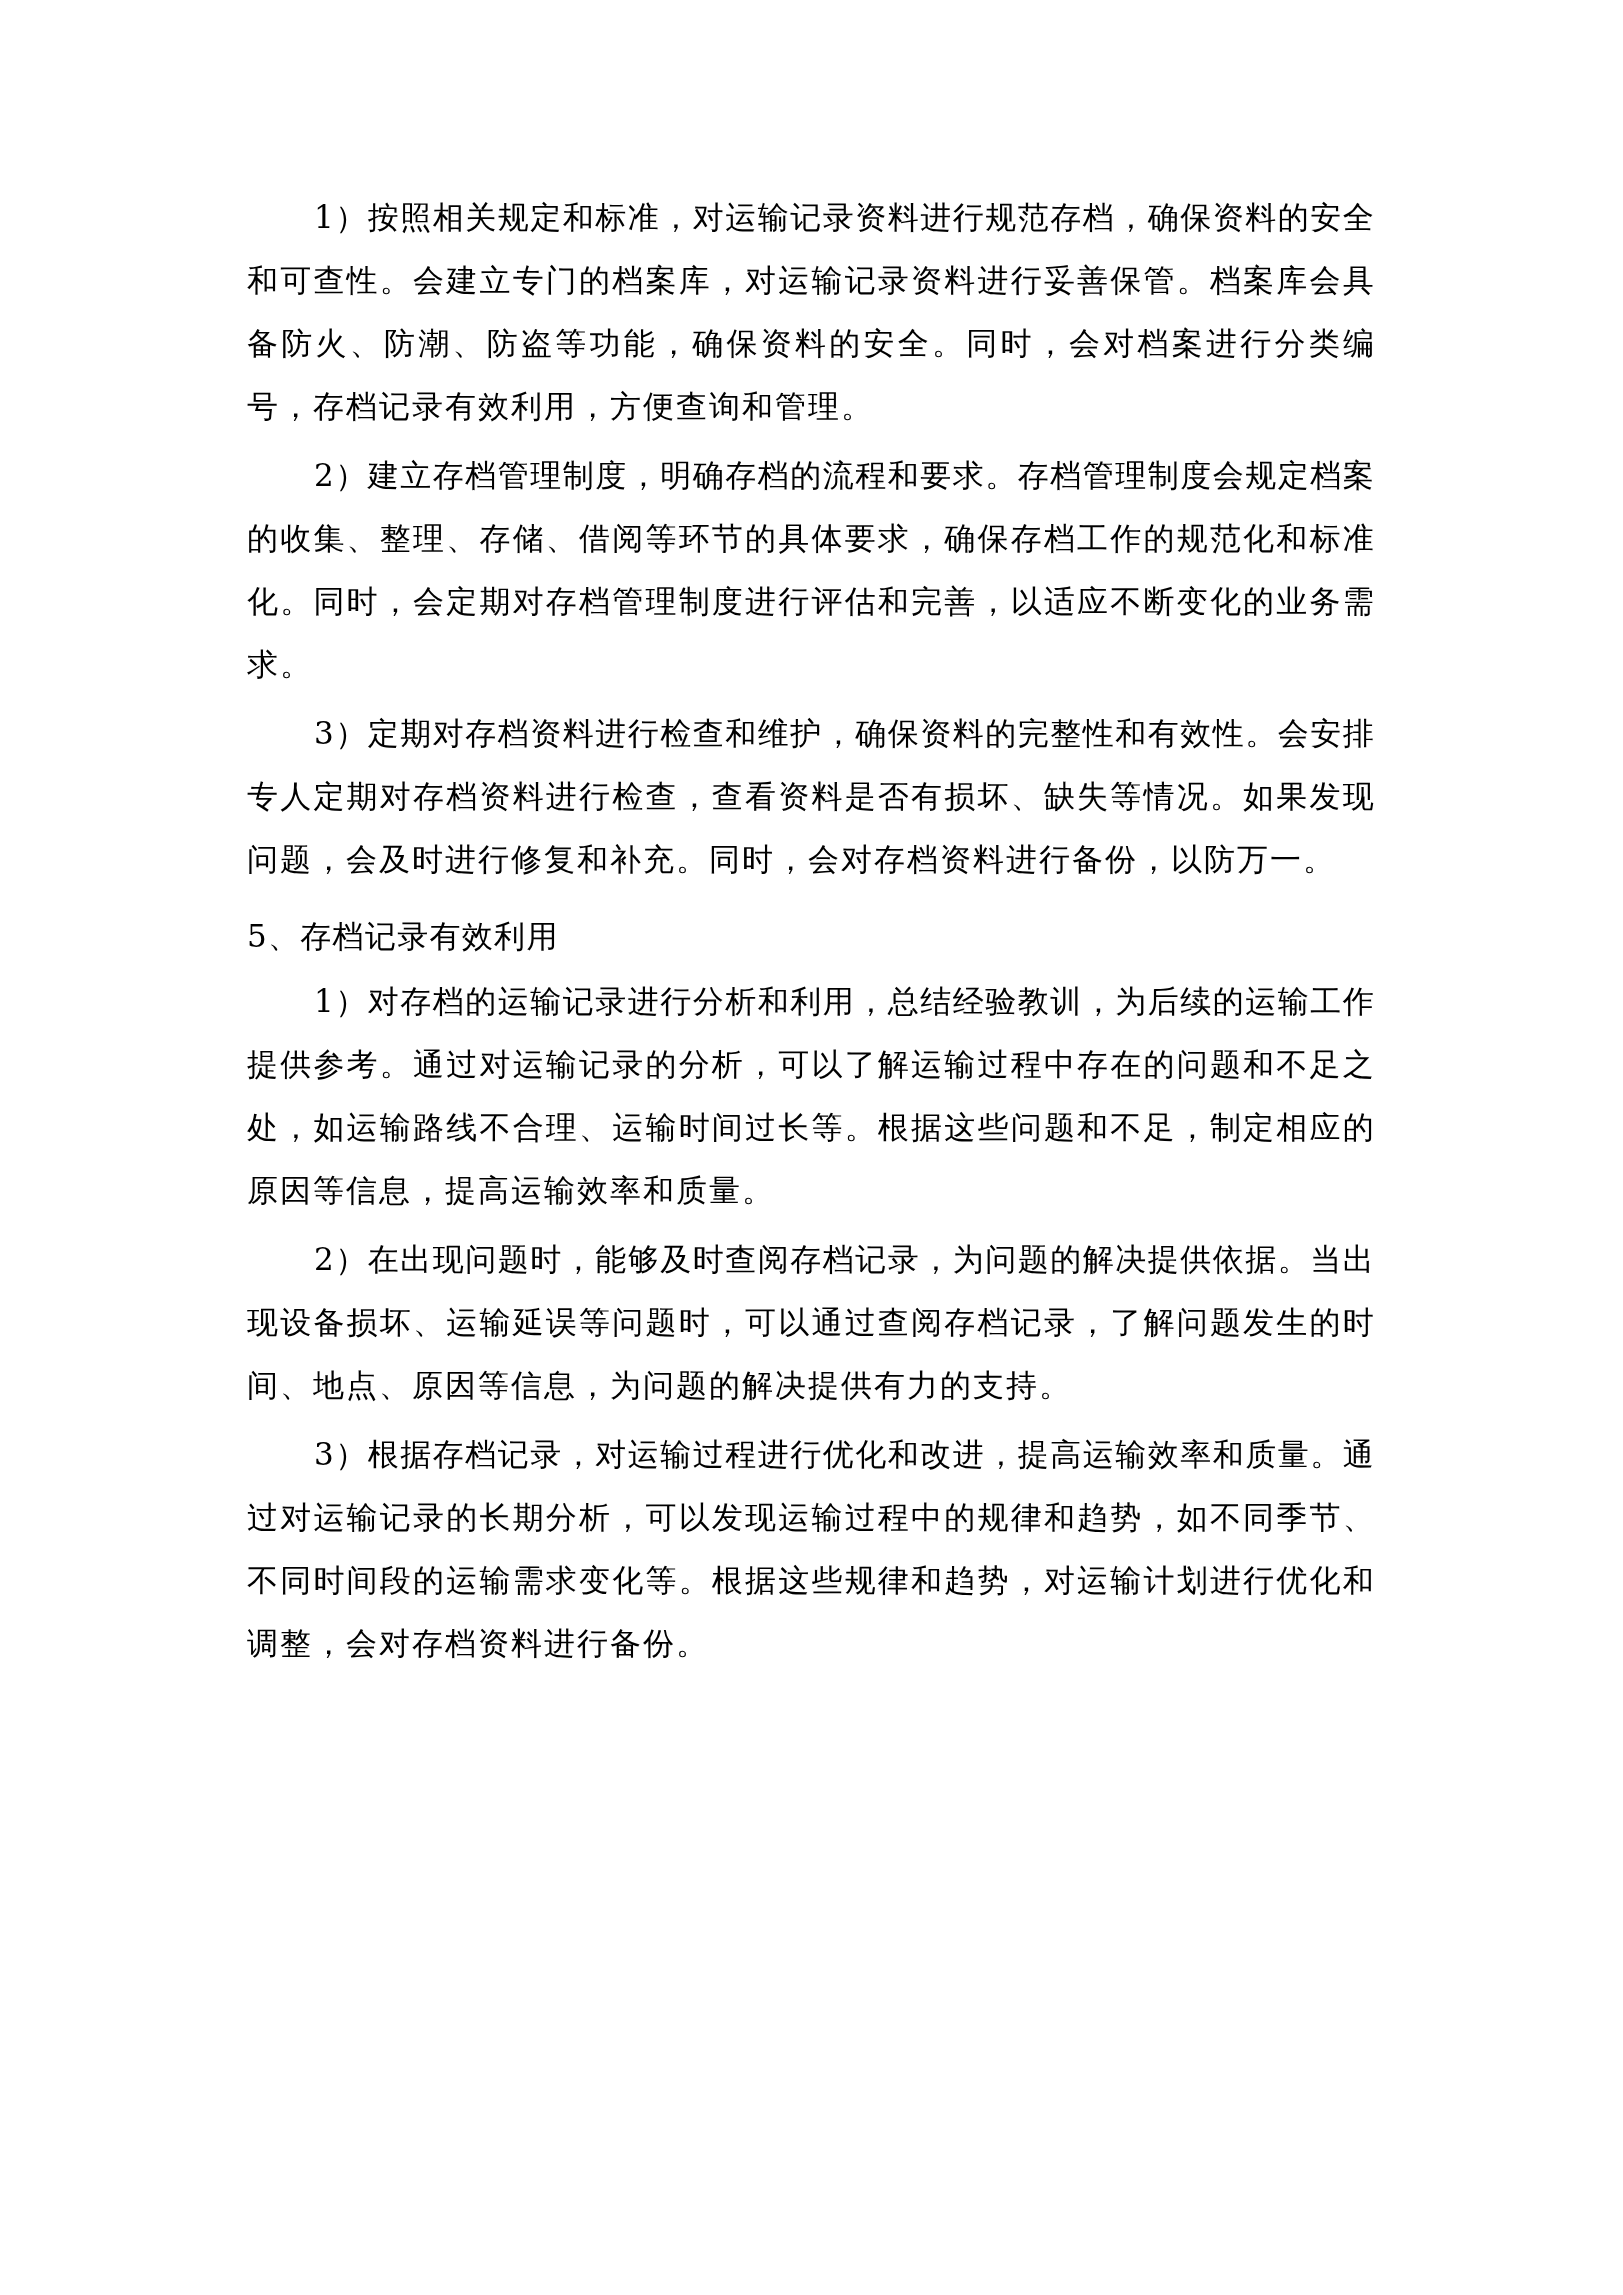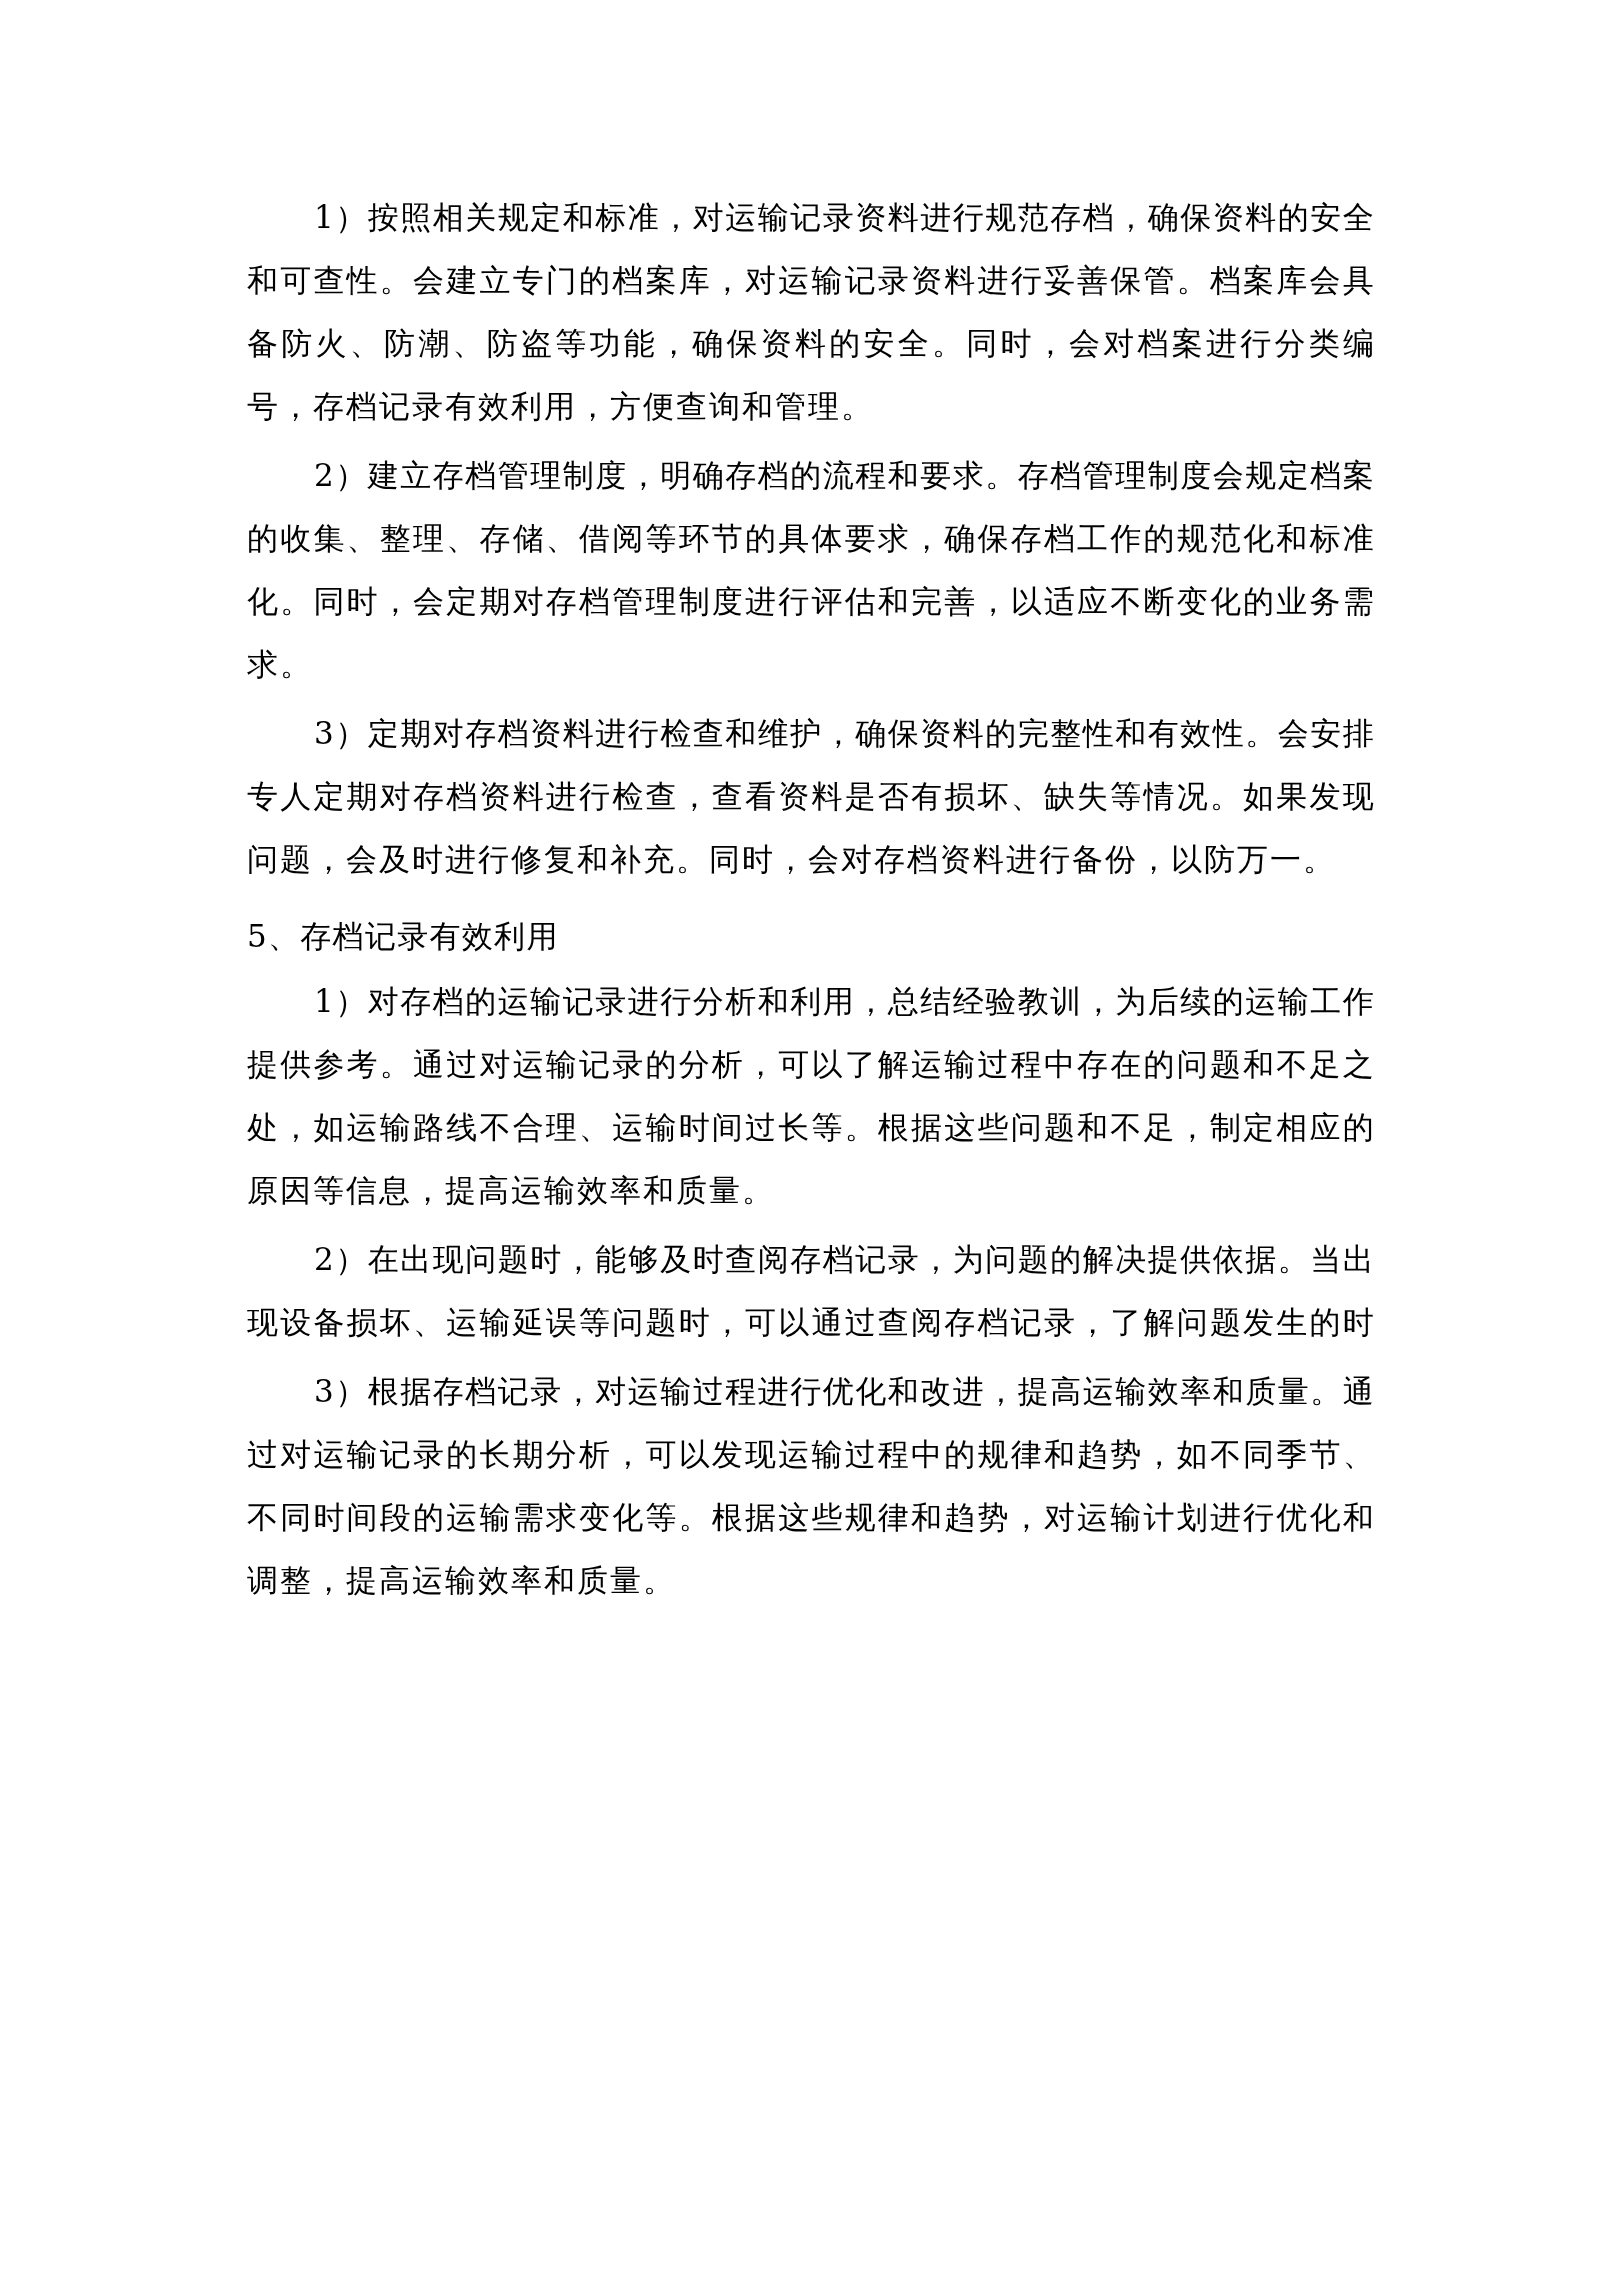--- a/index.html
+++ b/index.html
@@ -537,20 +537,21 @@
         <span>，</span>
         <span>了</span>
         <span>解</span>
         <span>问</span>
         <span>题</span>
         <span>发</span>
         <span>生</span>
         <span>的</span>
         <span>时</span>
       </span>
+    <span class="line last">间、地点、原因等信息，为问题的解决提供有力的支持。</span>
   </div>
 
   <div class="para">
     <span class="line first" style="display: flex; justify-content: space-between;">
         <span>3</span>
         <span>）</span>
         <span>根</span>
         <span>据</span>
         <span>存</span>
         <span>档</span>
@@ -647,17 +648,17 @@
         <span>运</span>
         <span>输</span>
         <span>计</span>
         <span>划</span>
         <span>进</span>
         <span>行</span>
         <span>优</span>
         <span>化</span>
         <span>和</span>
       </span>
-    <span class="line last">调整，提高运输效率和质量。</span>
+    <span class="line last">调整，会对存档资料进行备份。</span>
   </div>
 
 </div>
 
 
 </body></html>

